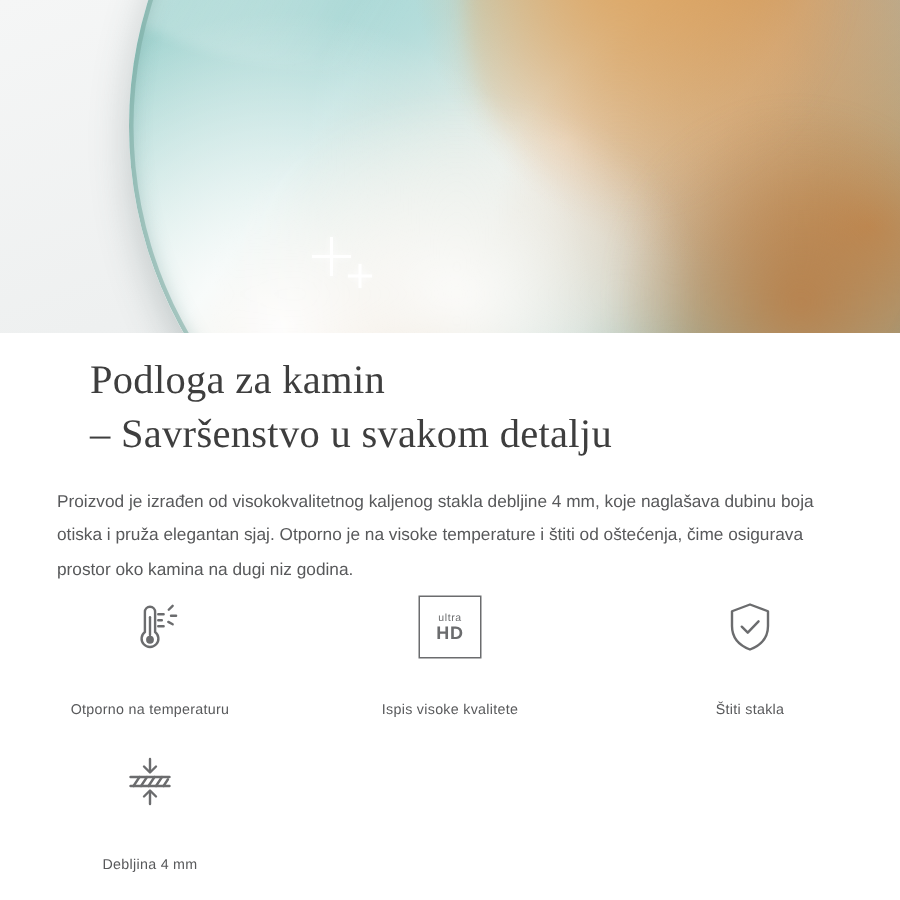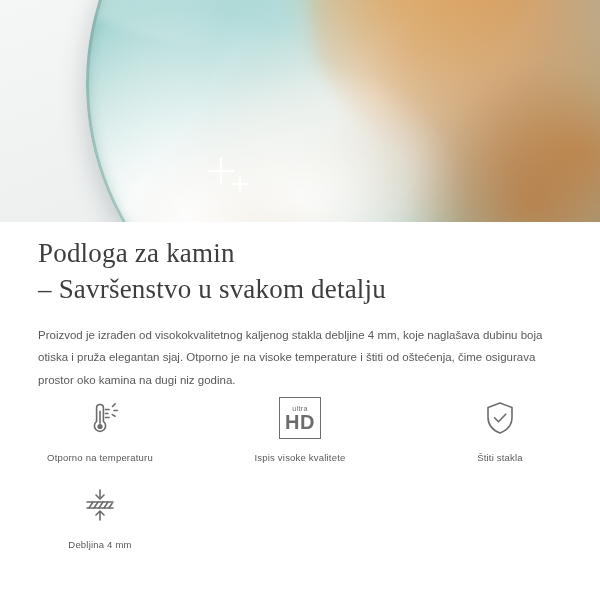--- a/index.html
+++ b/index.html
@@ -130,21 +130,21 @@
 
   
   .content {
     position: absolute;
     left: 0;
     top: 222px;
     width: 600px;
   }
   .headline {
     margin: 0;
-    padding: 14px 38px 0 38px;
+    padding: 14px 38px 0 60px;
     font-family: "Liberation Serif", serif;
     font-weight: 400;
     font-size: 27px;
     line-height: 1.33;
     color: #3e3e3e;
     letter-spacing: 0.2px;
   }
   .headline .line2 { display: block; }
   .paragraph {
     margin: 0;
@@ -170,21 +170,21 @@
     align-items: center;
     justify-content: flex-start;
   }
   .feature-icon {
     height: 48px;
     display: flex;
     align-items: center;
     justify-content: center;
   }
   .feature-label {
-    margin-top: 10px;
+    margin-top: 26px;
     font-size: 9.5px;
     color: #58595b;
     text-align: center;
     letter-spacing: 0.2px;
   }
   .hd-box {
     width: 40px;
     height: 40px;
     border: 1.6px solid #6b6c6e;
     display: flex;
@@ -192,21 +192,21 @@
     align-items: center;
     justify-content: center;
     line-height: 1;
   }
   .hd-box .ultra {
     font-size: 7px;
     color: #6b6c6e;
     letter-spacing: 0.4px;
   }
   .hd-box .hd {
-    font-size: 20px;
+    font-size: 12px;
     font-weight: bold;
     color: #6b6c6e;
     letter-spacing: 0.5px;
     text-align: right;
   }
 </style>
 </head>
 <body>
 
 <div class="page">

